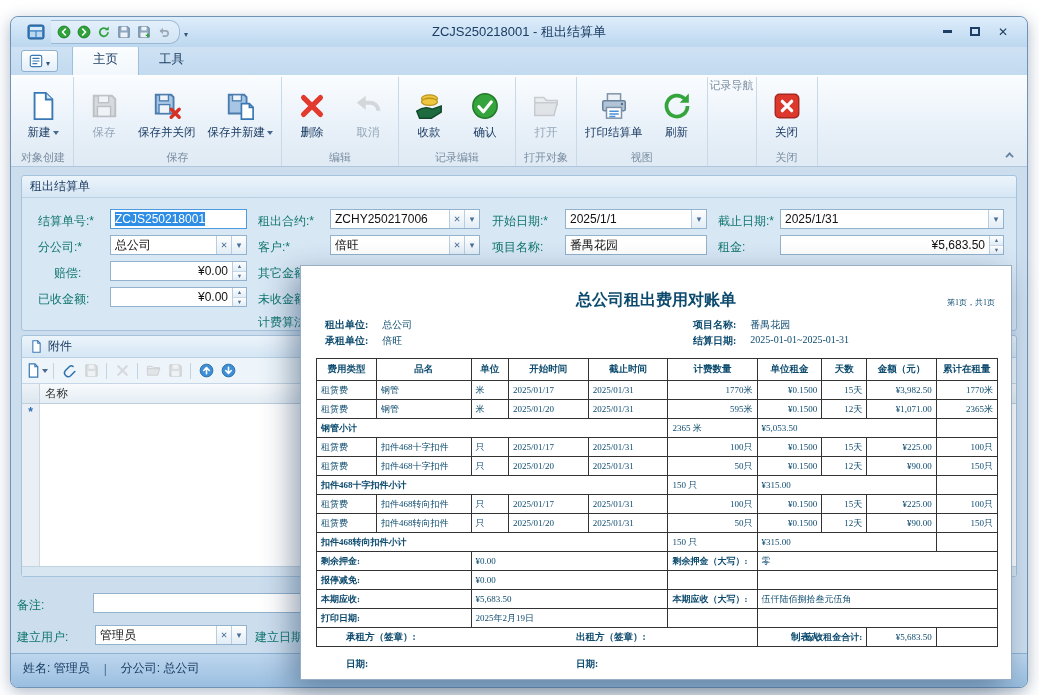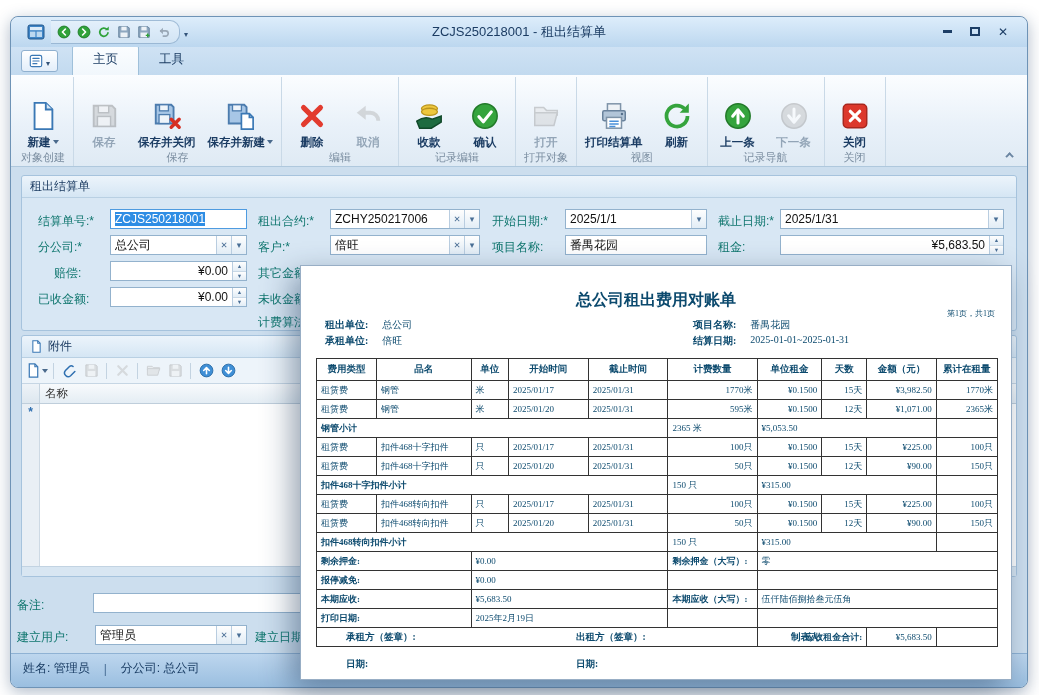--- a/index.html
+++ b/index.html
@@ -22,21 +22,21 @@
 .wc.close::before{content:"✕";font-size:12px;font-weight:bold;color:#1d3e66;}
 .tabrow{height:28px;background:linear-gradient(#cfe2f4,#c2daef);display:flex;align-items:flex-end;padding:0 0 0 10px;}
 .app-menu{height:22px;margin:0 14px 3px 0;padding:0 7px;background:linear-gradient(#ffffff,#e2eefa);border:1px solid #8fb0cf;border-radius:3px;display:flex;align-items:center;gap:3px;}
 .app-menu svg{width:14px;height:14px;display:block;}
 .app-menu .dd::before{content:"▾";font-size:8px;color:#33547a;}
 .tab{padding:5px 20px 7px;font-size:12.5px;color:#1b3c63;}
 .tab.active{background:linear-gradient(#fbfdff,#f1f7fc);border:1px solid #9fc0da;border-bottom:none;border-radius:3px 3px 0 0;}
 .ribbon{position:relative;height:92px;background:linear-gradient(#fbfdff,#e9f1f9 55%,#dfeaf4);border-bottom:1px solid #afc8dd;padding:2px 2px 0;}
 .rib-groups{display:flex;height:100%;}
 .rib-group{display:flex;flex-direction:column;border-right:1px solid #c9d9e7;padding:0 2px;}
-.rib-btns{flex:1;display:flex;align-items:flex-end;font-weight:bold;}
+.rib-btns{flex:1;display:flex;align-items:center;}
 .rib-btn{min-width:56px;padding:5px 6px 0;display:flex;flex-direction:column;align-items:center;border-radius:3px;}
 .rib-btn .rib-ico svg{width:30px;height:30px;display:block;}
 .rib-lbl{margin-top:5px;font-size:11.5px;color:#1b3c63;line-height:1.15;text-align:center;white-space:nowrap;display:flex;align-items:center;gap:2px;}
 .rib-btn.disabled .rib-lbl{color:#93a5b7;}
 .rib-btn.disabled svg{opacity:.5;filter:grayscale(.9);}
 .rib-group-label{height:17px;line-height:16px;text-align:center;font-size:11px;color:#7b8ea1;}
 .dd-tri{width:0;height:0;border-left:3px solid transparent;border-right:3px solid transparent;border-top:4px solid #4a6a8c;display:inline-block;}
 .rib-collapse{position:absolute;right:8px;bottom:4px;width:16px;height:14px;display:flex;align-items:center;justify-content:center;}
 .chev{width:6px;height:6px;border-left:2px solid #6b86a2;border-top:2px solid #6b86a2;transform:rotate(45deg) translateY(2px);display:block;}
 .client{position:relative;height:486px;background:#ccdeee;}
@@ -69,21 +69,21 @@
 .att-ind-h{width:18px;border-right:1px solid #c6d4e0;background:linear-gradient(#eef3f8,#dde7ef);}
 .att-name-h{flex:1;font-size:11.5px;color:#333;display:flex;align-items:center;padding:0 5px;}
 .att-body{flex:1;display:flex;background:#fff;}
 .att-ind{width:18px;background:#e9eff5;border-right:1px solid #cdd9e4;font-size:12px;font-weight:bold;color:#2e6fb0;text-align:center;padding-top:1px;}
 .att-rows{flex:1;}
 .att-scroll{height:10px;background:#d8e6f2;border-top:1px solid #c2d3e2;}
 .statusbar{height:36px;background:linear-gradient(#bdd6ee,#98bddf);border-top:1px solid #8fb2d4;border-radius:0 0 7px 7px;display:flex;align-items:center;gap:14px;padding:0 12px 6px;font-size:12px;color:#14375f;}
 .sb-sep{color:#4a6f96;}
 .popup{position:absolute;left:300px;top:265px;width:712px;height:415px;background:#fff;border:1px solid #98aec5;box-shadow:-8px 10px 28px rgba(25,50,85,.45);z-index:10;font-family:"Liberation Serif","DejaVu Serif",serif;color:#0c4a6e;}
 .rpt-title{position:absolute;top:24px;left:0;right:0;text-align:center;font-size:16px;font-weight:bold;}
-.rpt-page{position:absolute;top:42px;right:16px;font-size:8px;}
+.rpt-page{position:absolute;top:31px;right:16px;font-size:8px;}
 .rpt-info{position:absolute;top:52px;left:24px;right:20px;height:34px;font-size:10px;}
 .rpt-info .pair{position:absolute;display:flex;gap:14px;white-space:nowrap;}
 .rpt-info .lbl{font-weight:bold;}
 .rpt-table{position:absolute;left:15px;top:92px;width:682px;border-collapse:collapse;table-layout:fixed;font-size:9px;}
 .rpt-table th{border:1px solid #333;font-size:9.5px;font-weight:bold;padding:4px 2px;text-align:center;white-space:nowrap;overflow:hidden;}
 .rpt-table td{border:1px solid #333;padding:2.5px 4px;white-space:nowrap;overflow:hidden;height:15px;}
 .rpt-table td.al{text-align:left}.rpt-table td.ac{text-align:left}.rpt-table td.ar{text-align:right}
 .rpt-table td.b{font-weight:bold;}
 .rpt-sign,.rpt-sign2{position:absolute;left:0;right:0;font-size:9.5px;font-weight:bold;}
 .rpt-sign{top:365px;}
@@ -318,42 +318,20 @@
                     <path d="M27.2 16a11.2 11.2 0 1 1-3.4-8" fill="none" stroke="#35a43d" stroke-width="4"></path>
                     <path d="M28.6 2.6v9.8h-9.8z" fill="#35a43d"></path>
                   </svg>
                 </span>
                 <span class="rib-lbl">刷新</span>
               </div>
             </div>
             <div class="rib-group-label">视图</div>
           </div>
           <div class="rib-group">
-            <div class="rib-btns">
-              <div class="rib-btn">
-                <span class="rib-ico">
-                  <svg viewBox="0 0 32 32">
-                    <circle cx="16" cy="16" r="13" fill="#35a43d" stroke="#227a29" stroke-width="1.6"></circle>
-                    <path d="M16 23.5v-12" stroke="#fff" stroke-width="3.2" stroke-linecap="round"></path>
-                    <path d="M10.3 16.3L16 9.3l5.7 7" fill="none" stroke="#fff" stroke-width="3.2" stroke-linecap="round" stroke-linejoin="round"></path>
-                  </svg>
-                </span>
-                <span class="rib-lbl">上一条</span>
-              </div>
-              <div class="rib-btn disabled">
-                <span class="rib-ico">
-                  <svg viewBox="0 0 32 32">
-                    <circle cx="16" cy="16" r="13" fill="#b8c2cc" stroke="#93a0ad" stroke-width="1.6"></circle>
-                    <path d="M16 8.5v12" stroke="#fff" stroke-width="3.2" stroke-linecap="round"></path>
-                    <path d="M10.3 15.7L16 22.7l5.7-7" fill="none" stroke="#fff" stroke-width="3.2" stroke-linecap="round" stroke-linejoin="round"></path>
-                  </svg>
-                </span>
-                <span class="rib-lbl">下一条</span>
-              </div>
-            </div>
             <div class="rib-group-label">记录导航</div>
           </div>
           <div class="rib-group">
             <div class="rib-btns">
               <div class="rib-btn">
                 <span class="rib-ico">
                   <svg viewBox="0 0 32 32">
                     <rect x="3.5" y="3.5" width="25" height="25" rx="4.5" fill="#dc382c" stroke="#a8271e" stroke-width="1.6"></rect>
                     <path d="M11 11l10 10M21 11L11 21" stroke="#fff" stroke-width="3.4" stroke-linecap="round"></path>
                   </svg>

